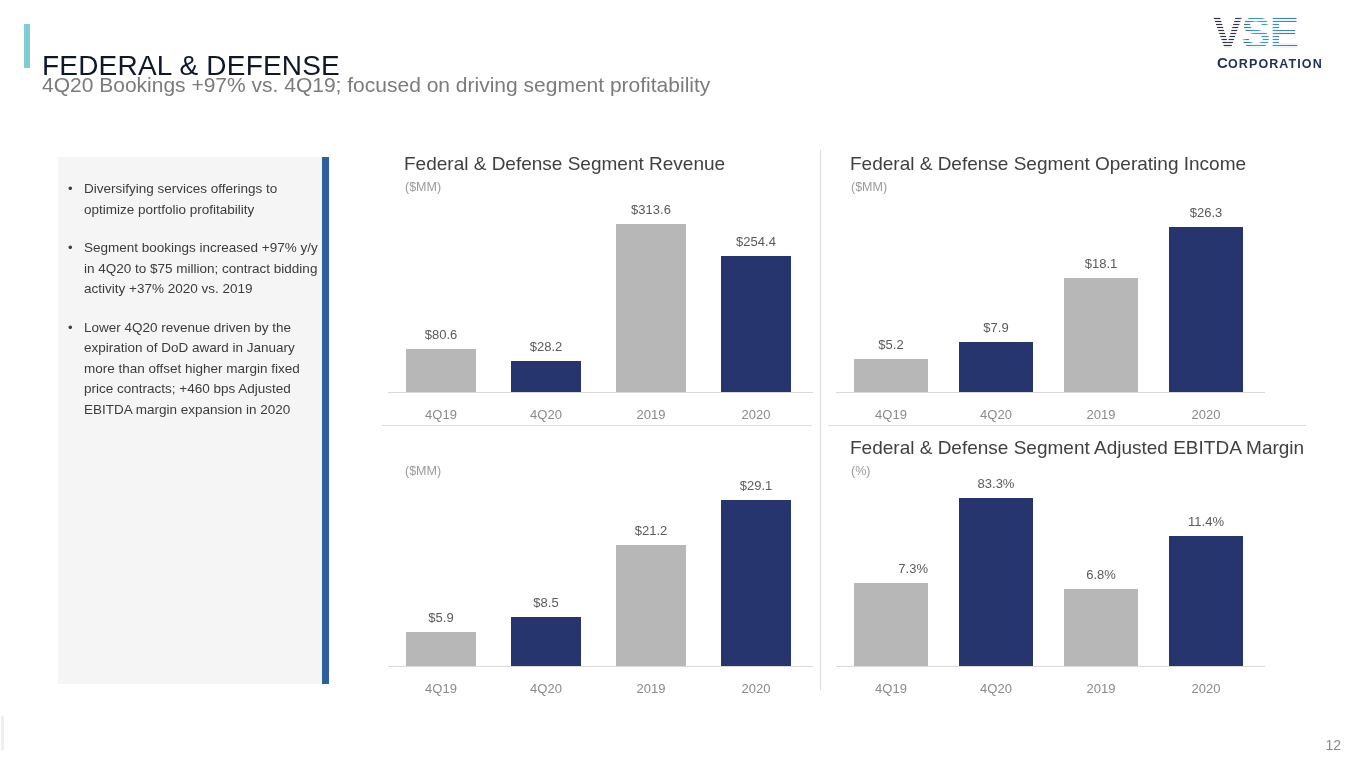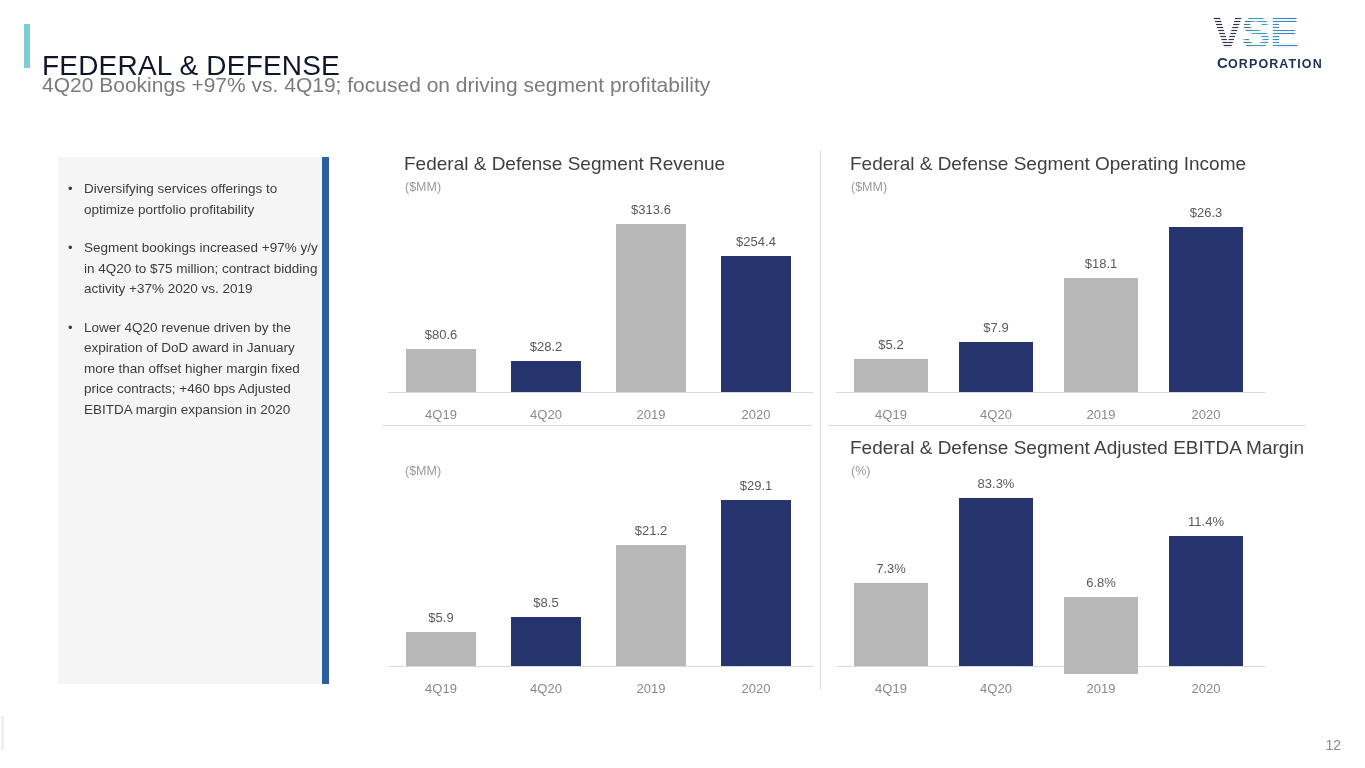--- a/index.html
+++ b/index.html
@@ -259,29 +259,29 @@
     </div>
 </div>
 
 <div class="chart-panel" id="chart-3" style="left:828px; top:436px; width:478px; height:268px;">
   <div class="chart-title">Federal &amp; Defense Segment Adjusted EBITDA Margin</div>
   <div class="chart-units">(%)</div>
   <div class="plot">
       <div class="axis-line" style="left: 8px; top: 230px; width: 429px;"></div>
       <div class="bar-col" style="left: 26px; top: 0px; width: 74px; height: 230px;">
         <div class="bar gray" style="left: 0px; width: 74px; height: 83px; background: rgb(183, 183, 183);"></div>
-        <div class="bar-value" style="top: 125px;">7.3%</div>
+        <div class="bar-value" style="top: 125px; text-align: right;">7.3%</div>
       </div>
       <div class="cat-label" style="left: 26px; width: 74px; top: 245px;">4Q19</div>
       <div class="bar-col" style="left: 131px; top: 0px; width: 74px; height: 230px;">
         <div class="bar navy" style="left: 0px; width: 74px; height: 168px; background: rgb(38, 53, 110);"></div>
         <div class="bar-value" style="top: 40px;">83.3%</div>
       </div>
       <div class="cat-label" style="left: 131px; width: 74px; top: 245px;">4Q20</div>
-      <div class="bar-col" style="left: 236px; top: 8px; width: 74px; height: 230px;">
+      <div class="bar-col" style="left: 236px; top: 0px; width: 74px; height: 230px;">
         <div class="bar gray" style="left: 0px; width: 74px; height: 77px; background: rgb(183, 183, 183);"></div>
         <div class="bar-value" style="top: 131px;">6.8%</div>
       </div>
       <div class="cat-label" style="left: 236px; width: 74px; top: 245px;">2019</div>
       <div class="bar-col" style="left: 341px; top: 0px; width: 74px; height: 230px;">
         <div class="bar navy" style="left: 0px; width: 74px; height: 130px; background: rgb(38, 53, 110);"></div>
         <div class="bar-value" style="top: 78px;">11.4%</div>
       </div>
       <div class="cat-label" style="left: 341px; width: 74px; top: 245px;">2020</div>
     </div>

